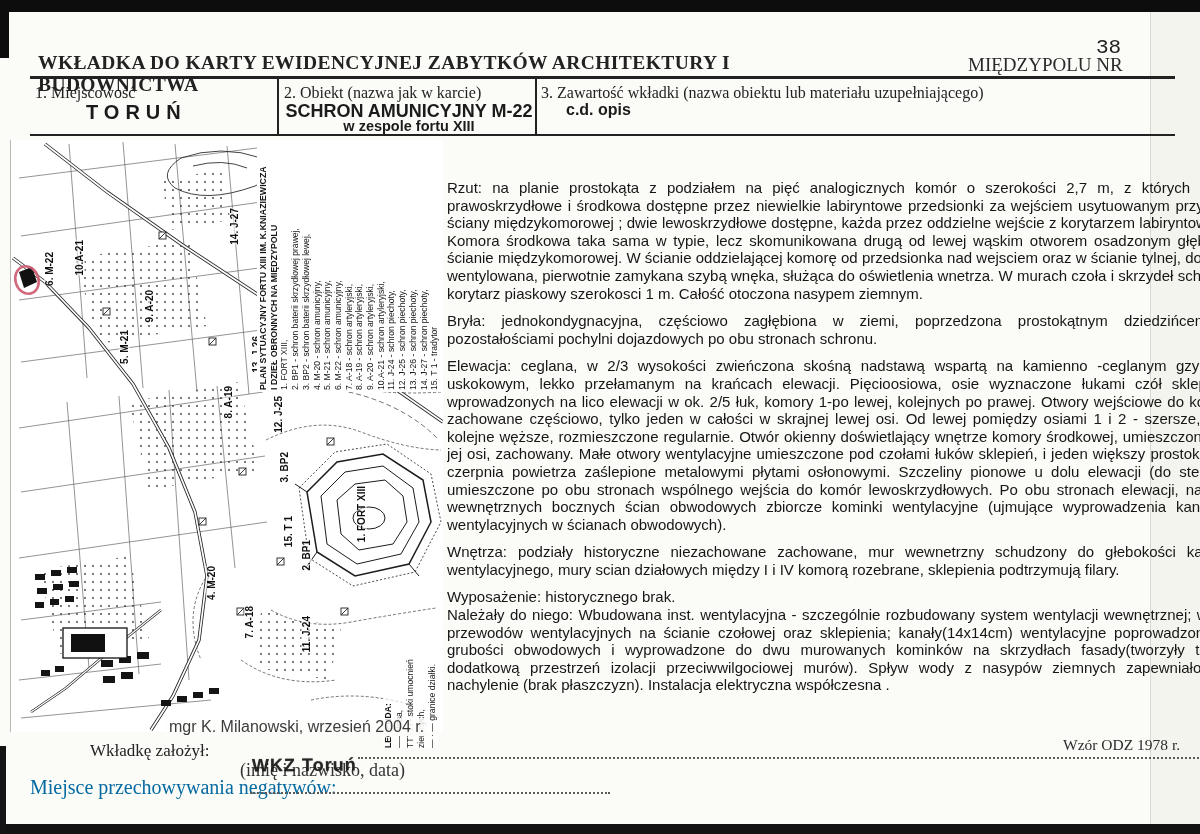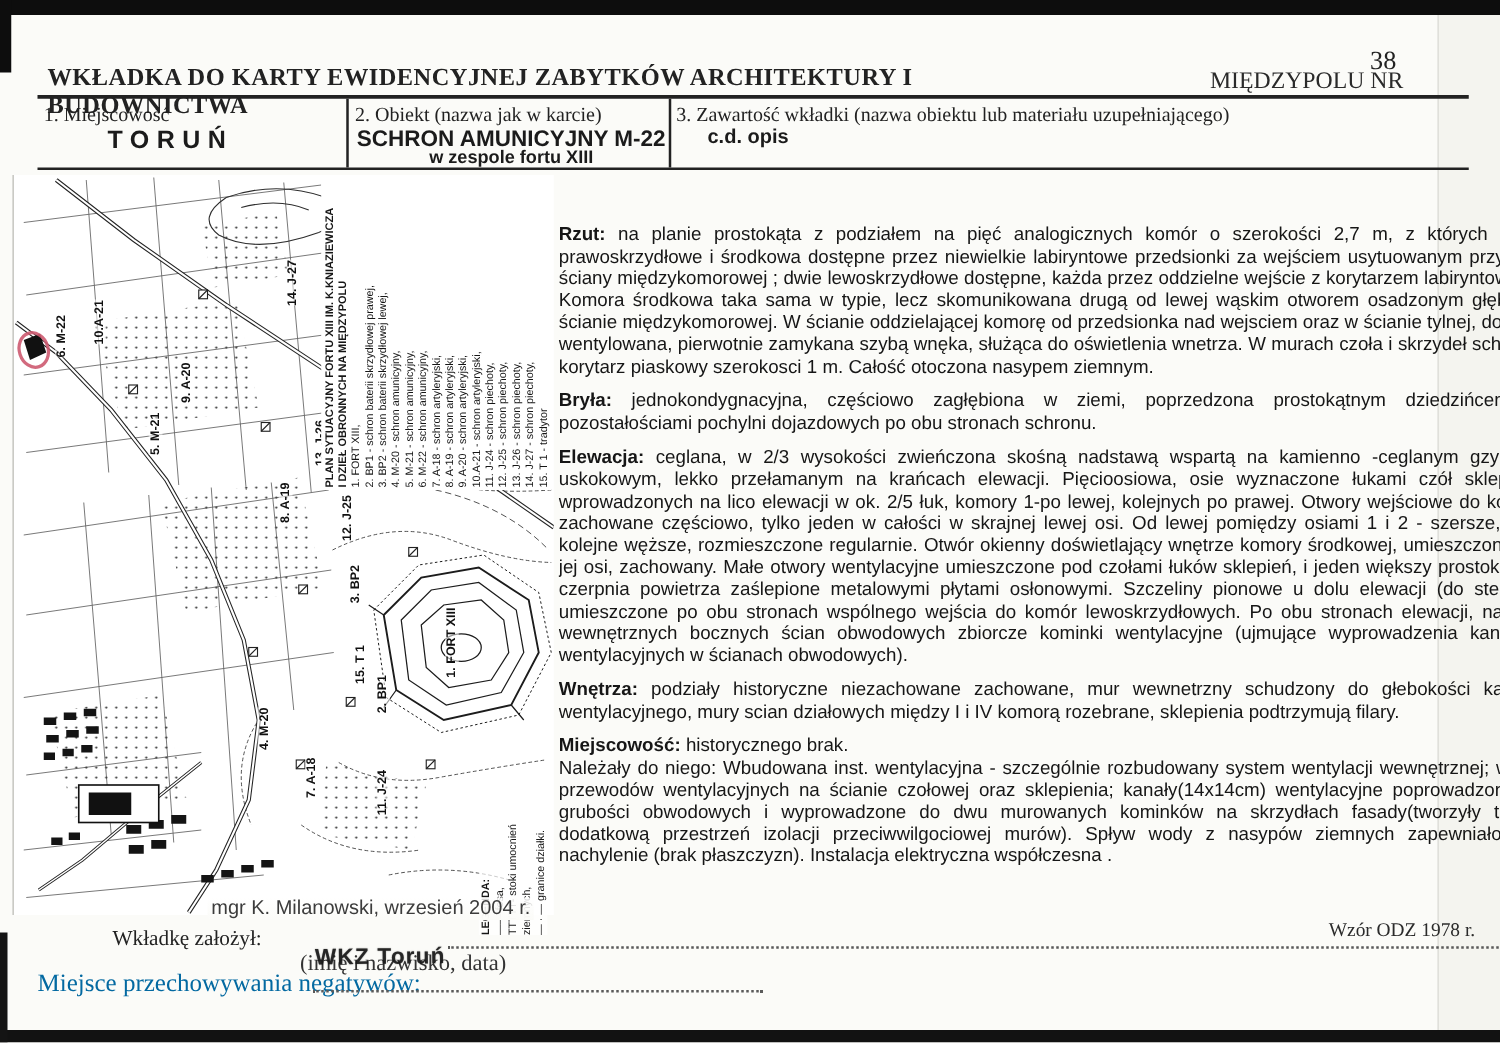--- a/index.html
+++ b/index.html
@@ -13,21 +13,21 @@
   .band-top{position:absolute;left:0;top:0;width:1200px;height:12px;background:#0d0d0d;}
   .band-bottom{position:absolute;left:0;top:824px;width:1200px;height:10px;background:#121212;}
   .wedge-topleft{position:absolute;left:0;top:0;width:9px;height:58px;background:#0d0d0d;}
   .wedge-bottomleft{position:absolute;left:0;top:746px;width:6px;height:88px;background:#141414;}
   .scan-edge-right{position:absolute;left:1150px;top:12px;width:1px;height:812px;background:#d8d8d2;}
   .scan-right-shade{position:absolute;left:1151px;top:12px;width:49px;height:812px;background:#f4f4ef;}
 
   
   .doc-title{position:absolute;left:38px;top:52px;width:800px;font-weight:bold;font-size:19.5px;letter-spacing:.4px;color:#222;}
   .attachment{position:absolute;left:968px;top:54px;font-size:19px;color:#2a2a2a;}
-  .attachment-no{position:absolute;left:1096px;top:36px;font-family:Liberation Serif, serif;font-size:21px;color:#222;}
+  .attachment-no{position:absolute;left:1096px;top:36px;font-family:Liberation Mono, monospace;font-size:21px;color:#222;}
   .rule-1{position:absolute;left:30px;top:76px;width:1145px;height:3px;background:#222;}
   .rule-2{position:absolute;left:30px;top:134px;width:1145px;height:2px;background:#222;}
   .vline{position:absolute;top:79px;width:2px;height:55px;background:#222;}
   .vline.a{left:277px;} .vline.b{left:535px;}
   .cell-label{position:absolute;font-size:16px;color:#222;}
   .cell-value{position:absolute;font-family:"Liberation Sans",sans-serif;font-weight:bold;color:#1b1b1b;}
   .loc-label{left:35px;top:84px;}
   .loc-value{left:86px;top:101px;font-size:20px;letter-spacing:6px;}
   .obj-label{left:284px;top:84px;}
   .obj-value{left:284px;top:101px;width:250px;text-align:center;font-size:18px;}
@@ -46,21 +46,21 @@
   .map-legend{position:absolute;left:372px;top:486px;height:122px;z-index:4;background:rgba(255,255,255,.7);
     font-family:"Liberation Sans",sans-serif;font-size:8.6px;line-height:11px;color:#161616;}
   .map-legend .ttl{font-weight:bold;}
   .author-note{position:absolute;left:166px;top:718px;z-index:6;font-family:"Liberation Sans",sans-serif;font-size:16px;color:#3c3c3c;background:linear-gradient(#ffffffcc,#fbfbf8);padding:0 3px;white-space:nowrap;}
 
   
   .desc{position:absolute;left:447px;top:179px;width:753px;height:578px;overflow:hidden;}
   .desc-inner{width:784px;font-family:"Liberation Sans",sans-serif;font-size:15px;line-height:17.6px;color:#161616;text-align:justify;}
   .para{margin:0 0 10px 0;}
   .para.tight{margin-bottom:0;}
-  .para b{font-weight:bold;margin-top:16px;}
+  .para b{font-weight:normal;margin-top:16px;}
   .wzor{position:absolute;left:1063px;top:736px;font-size:15.5px;color:#2b2b2b;}
 
   
   .founder-label{position:absolute;left:90px;top:741px;font-size:17px;color:#222;}
   .dotline-1{position:absolute;left:358px;top:743px;width:845px;border-bottom:2px dotted #5a5a5a;height:14px;}
   .founder-caption{position:absolute;left:240px;top:760px;font-size:18px;color:#333;}
   .stamp{position:absolute;left:252px;top:755px;font-family:"Liberation Sans",sans-serif;font-weight:bold;font-size:18px;letter-spacing:1px;color:rgba(25,25,25,.88);transform:rotate(-.6deg);z-index:5;text-shadow:0 0 1px rgba(30,30,30,.6);}
   .negatives-label{position:absolute;left:30px;top:776px;font-size:20px;color:#0369a1;text-align:center;}
   .dotline-2{position:absolute;left:250px;top:778px;width:360px;border-bottom:2px dotted #5a5a5a;height:14px;}
 </style>
@@ -256,21 +256,21 @@
   </div>
 
 <div class="author-note">mgr K. Milanowski, wrzesień 2004 r.</div>
 
 <div class="desc">
   <div class="desc-inner" id="descInner">
       <div class="para"><b>Rzut: </b>na planie prostokąta z podziałem na pięć  analogicznych komór o szerokości 2,7 m, z których dwie prawoskrzydłowe i środkowa dostępne przez niewielkie labiryntowe przedsionki za wejściem usytuowanym przy linii ściany międzykomorowej ; dwie lewoskrzydłowe dostępne, każda przez oddzielne wejście z korytarzem labiryntowym.  Komora środkowa taka sama w typie, lecz skomunikowana drugą od lewej wąskim otworem osadzonym głębi, w ścianie międzykomorowej. W ścianie oddzielającej komorę od przedsionka nad wejsciem oraz w ścianie tylnej, dobrze wentylowana, pierwotnie zamykana szybą wnęka, służąca do oświetlenia wnetrza.  W murach czoła i skrzydeł schronu korytarz piaskowy szerokosci 1 m. Całość otoczona  nasypem ziemnym.</div>
       <div class="para"><b>Bryła: </b>jednokondygnacyjna, częściowo zagłębiona w ziemi, poprzedzona prostokątnym dziedzińcem z pozostałościami pochylni dojazdowych po obu stronach schronu.</div>
       <div class="para"><b>Elewacja: </b>ceglana, w 2/3 wysokości zwieńczona skośną nadstawą wspartą na kamienno -ceglanym gzymsie uskokowym, lekko przełamanym na krańcach elewacji.  Pięcioosiowa,  osie wyznaczone łukami czół sklepień,  wprowadzonych na lico elewacji w ok. 2/5 łuk, komory 1-po lewej, kolejnych po prawej. Otwory wejściowe do komór zachowane częściowo, tylko jeden w całości w skrajnej lewej osi. Od lewej pomiędzy osiami 1 i 2 - szersze, trzy kolejne węższe, rozmieszczone regularnie. Otwór okienny doświetlający wnętrze  komory środkowej, umieszczony na jej osi, zachowany.  Małe otwory wentylacyjne umieszczone pod czołami łuków sklepień, i jeden większy prostokątny, czerpnia powietrza  zaślepione metalowymi płytami osłonowymi. Szczeliny pionowe u dolu elewacji (do stelaży) umieszczone po obu stronach wspólnego wejścia do komór lewoskrzydłowych. Po obu stronach elewacji, na linii wewnętrznych bocznych ścian obwodowych zbiorcze kominki wentylacyjne (ujmujące wyprowadzenia kanałów wentylacyjnych w ścianach obwodowych).</div>
       <div class="para"><b>Wnętrza: </b>podziały historyczne niezachowane zachowane, mur wewnetrzny schudzony do głebokości kanału wentylacyjnego, mury scian działowych między I i IV komorą rozebrane, sklepienia podtrzymują filary.</div>
-      <div class="para tight"><b>Miejscowość: </b>historycznego brak.</div>
+      <div class="para tight"><b>Wyposażenie: </b>historycznego brak.</div>
       <div class="para">Należały do niego:  Wbudowana inst. wentylacyjna - szczególnie rozbudowany system wentylacji wewnętrznej; wloty przewodów wentylacyjnych na ścianie czołowej oraz sklepienia; kanały(14x14cm) wentylacyjne poprowadzone w grubości obwodowych i wyprowadzone do dwu murowanych kominków na skrzydłach fasady(tworzyły takze dodatkową przestrzeń izolacji przeciwwilgociowej murów). Spływ wody z nasypów ziemnych zapewniało ich nachylenie (brak płaszczyzn). Instalacja elektryczna współczesna .</div>
     </div>
 </div>
 <div class="wzor">Wzór ODZ 1978 r.</div>
 
 <div class="founder-label">Wkładkę założył:</div>
 <div class="dotline-1"></div>
 <div class="founder-caption">(imię i nazwisko, data)</div>
 <div class="stamp">WKZ Toruń</div>
 <div class="negatives-label">Miejsce przechowywania negatywów:</div>

